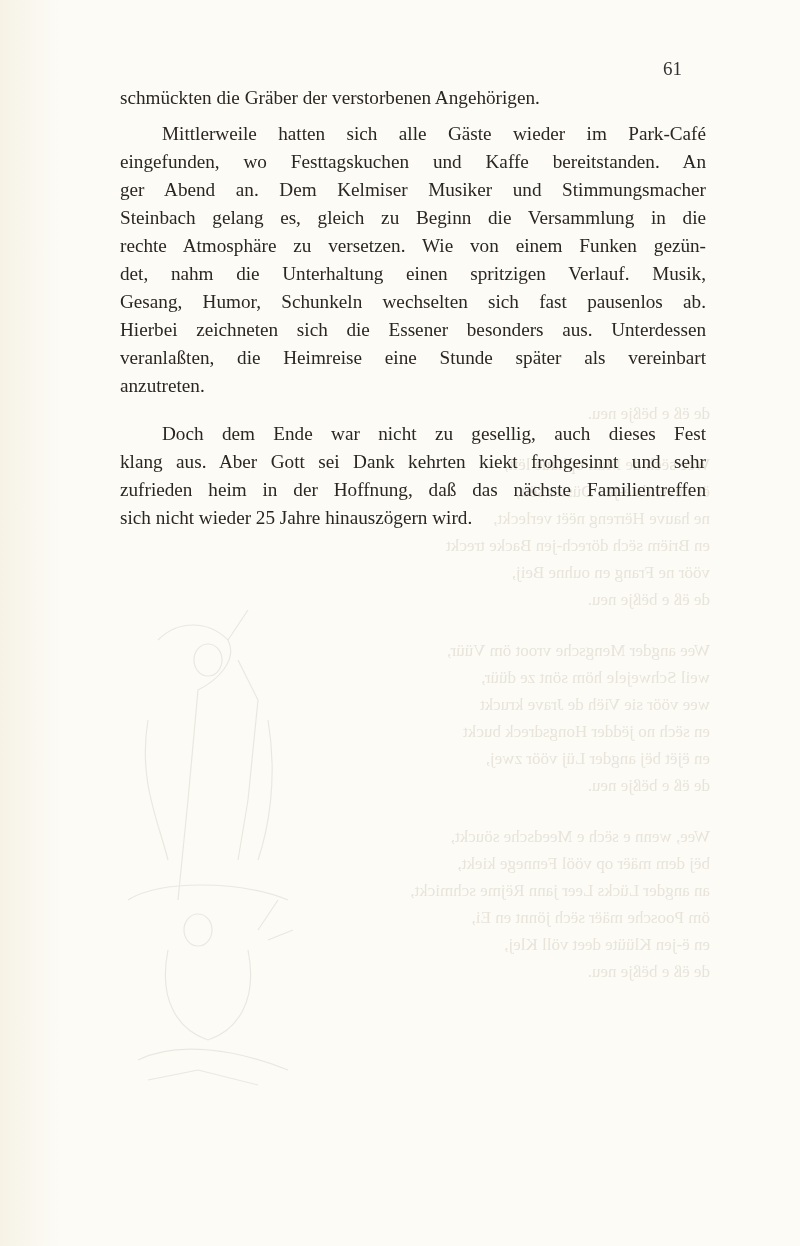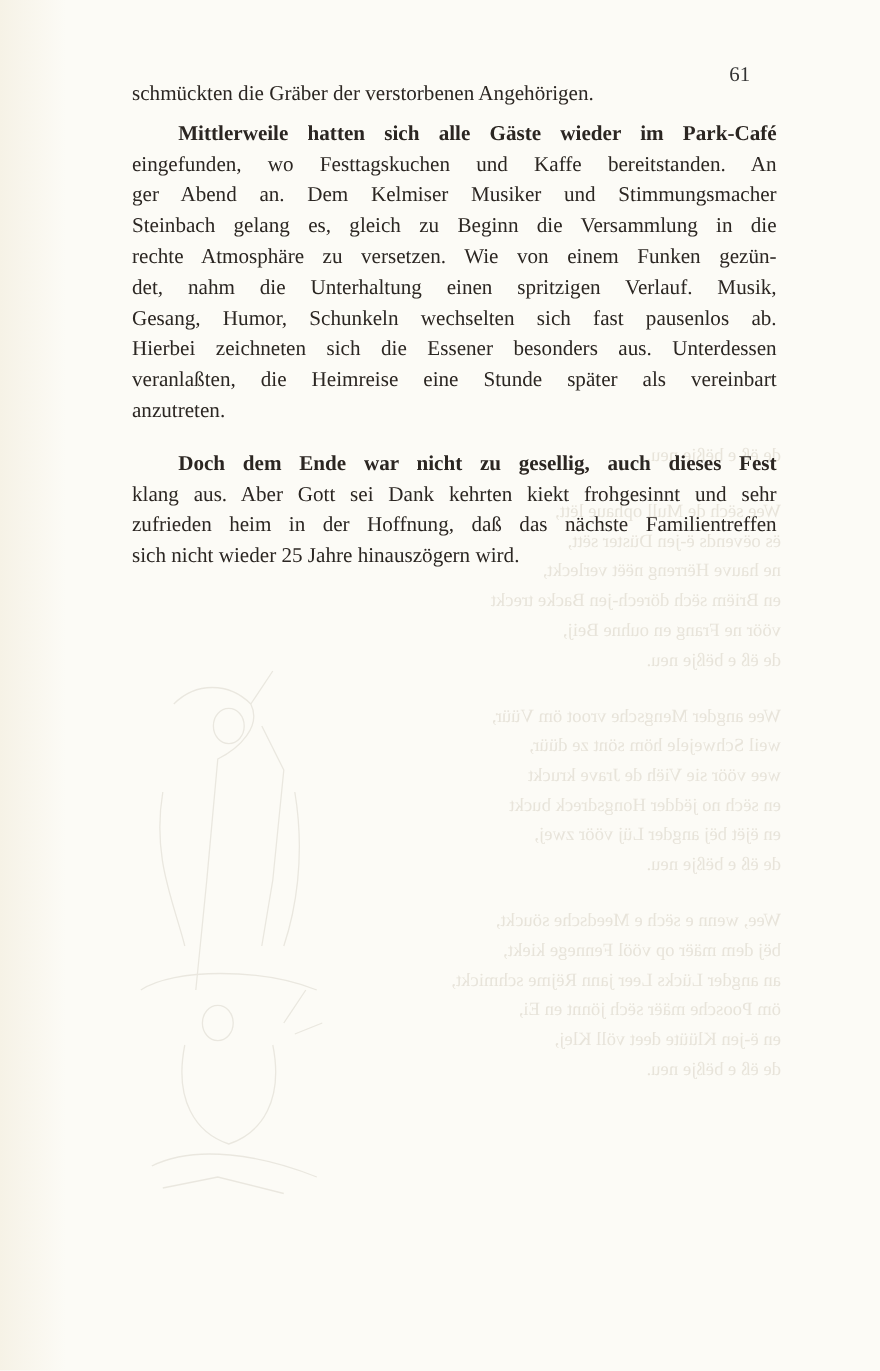--- a/index.html
+++ b/index.html
@@ -25,21 +25,21 @@
       position: absolute;
       left: 651px;
       top: 58px;
       font-size: 19px;
       color: #333;
       margin-left: 12px;
     }
     .text-column {
       position: absolute;
       left: 120px;
-      top: 72px;
+      top: 84px;
       width: 586px;
       font-size: 19.2px;
       line-height: 28px;
       text-align: justify;
       hyphens: manual;
     }
     .para {
       margin: 0;
     }
     .para.gap-sm { margin-top: 8px; }
@@ -47,21 +47,20 @@
     .line {
       display: block;
       text-align: justify;
       text-align-last: justify;
     }
     .line.last {
       text-align-last: left;
     }
     .line.first-indent {
       text-indent: 42px;
-      font-weight: bold;
     }
 
     
     .showthrough {
       position: absolute;
       left: 330px;
       top: 400px;
       width: 380px;
       transform: scaleX(-1);
       color: #e6e2d8;

